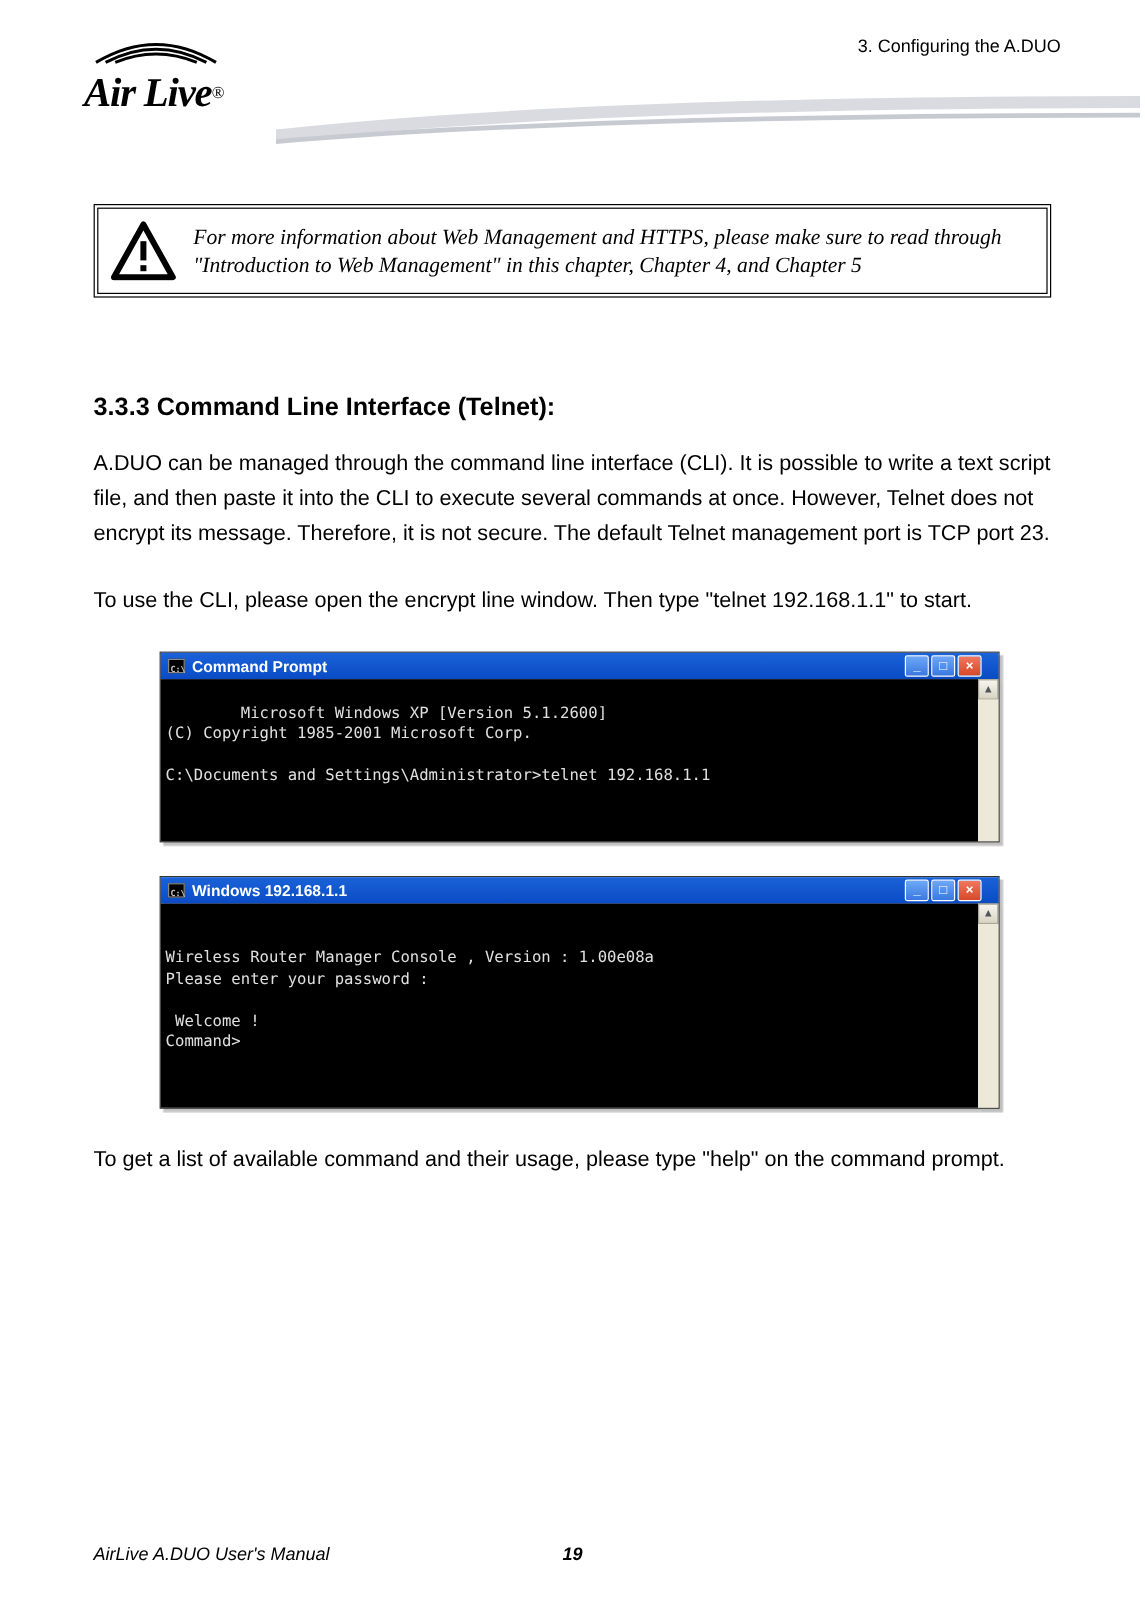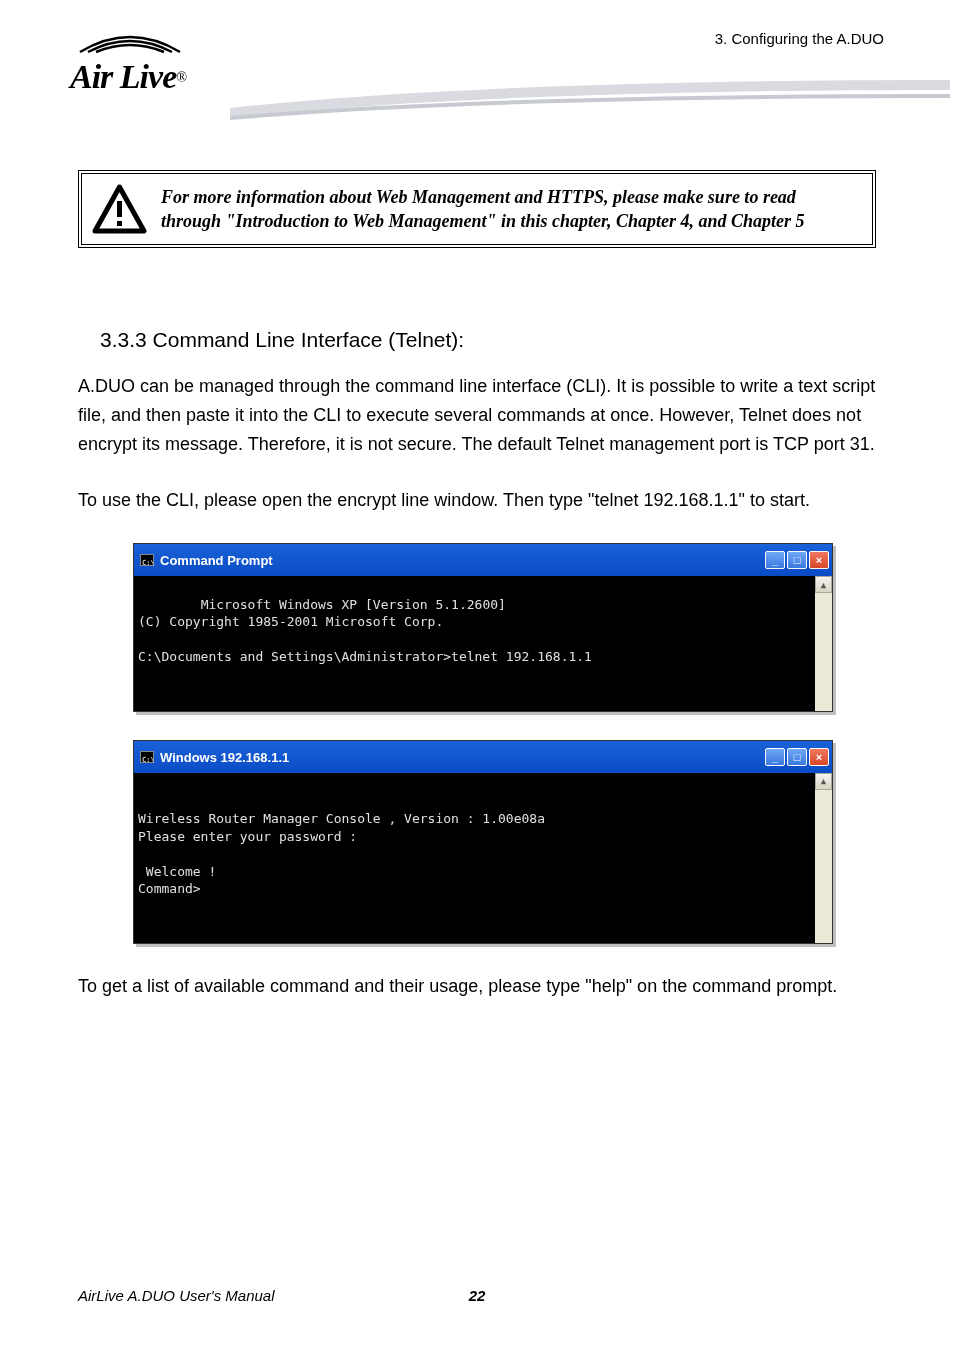--- a/index.html
+++ b/index.html
@@ -59,52 +59,51 @@
     align-items: center;
     gap: 14px;
     margin-bottom: 80px;
   }
   .warning-icon {
     flex: 0 0 55px;
   }
   .warning-text {
     font-family: "Times New Roman", serif;
     font-style: italic;
-    font-weight: bold;
+    font-weight: normal;
     font-size: 18px;
     line-height: 1.35;
   }
   h2.section-heading {
     font-size: 21px;
-    font-weight: normal;
+    font-weight: bold;
     margin-bottom: 20px;
-    margin-left: 22px;
   }
   p.body-text {
     font-size: 18px;
     line-height: 1.6;
     margin-bottom: 28px;
   }
   .console-wrap {
     margin-left: 55px;
     margin-bottom: 28px;
     filter: drop-shadow(3px 3px 0 rgba(0,0,0,0.25));
   }
   .console {
     width: 700px;
     border: 1px solid #333;
     font-family: "Lucida Console", Consolas, monospace;
     font-size: 13px;
   }
   .console-titlebar {
-    height: 32px;
+    height: 22px;
     background: linear-gradient(to bottom, #1a62d8, #0a4bc4);
     display: flex;
     align-items: center;
-    padding: 0 3px 0 6px;
+    padding: 0 14px 0 6px;
     color: #fff;
     font-family: Tahoma, Arial, sans-serif;
     font-size: 13px;
     font-weight: bold;
   }
   .console-titlebar .title-icon {
     width: 14px; height: 12px;
     background: #000;
     margin-right: 6px;
     border: 1px solid #888;
@@ -210,21 +209,21 @@
     <svg class="warning-icon" width="55" height="50" viewBox="0 0 55 50">
       <path d="M27.5 3 L52 47 L3 47 Z" fill="none" stroke="#000" stroke-width="5" stroke-linejoin="round"></path>
       <rect x="25" y="17" width="5" height="16" fill="#000"></rect>
       <rect x="25" y="37" width="5" height="5" fill="#000"></rect>
     </svg>
     <div class="warning-text">For more information about Web Management and HTTPS, please make sure to read through "Introduction to Web Management" in this chapter, Chapter 4, and Chapter 5</div>
   </div>
 
   <h2 class="section-heading">3.3.3 Command Line Interface (Telnet):</h2>
 
-  <p class="body-text">A.DUO can be managed through the command line interface (CLI). It is possible to write a text script file, and then paste it into the CLI to execute several commands at once. However, Telnet does not encrypt its message. Therefore, it is not secure. The default Telnet management port is TCP port 31.</p>
+  <p class="body-text">A.DUO can be managed through the command line interface (CLI). It is possible to write a text script file, and then paste it into the CLI to execute several commands at once. However, Telnet does not encrypt its message. Therefore, it is not secure. The default Telnet management port is TCP port 23.</p>
 
   <p class="body-text">To use the CLI, please open the encrypt line window. Then type "telnet 192.168.1.1" to start.</p>
 
   <div class="console-wrap">
     <div class="console">
       <div class="console-titlebar">
         <span class="title-icon"></span>
         <span>Command Prompt</span>
         <span class="spacer"></span>
         <span class="winbtn">_</span>
@@ -269,14 +268,14 @@
       </div>
     </div>
   </div>
 
   <p class="body-text">To get a list of available command and their usage, please type "help" on the command prompt.</p>
 
 </div>
 
 <div class="footer">
   <span>AirLive A.DUO User's Manual</span>
-  <span class="pagenum">22</span>
+  <span class="pagenum">19</span>
 </div>
 
 </body></html>

